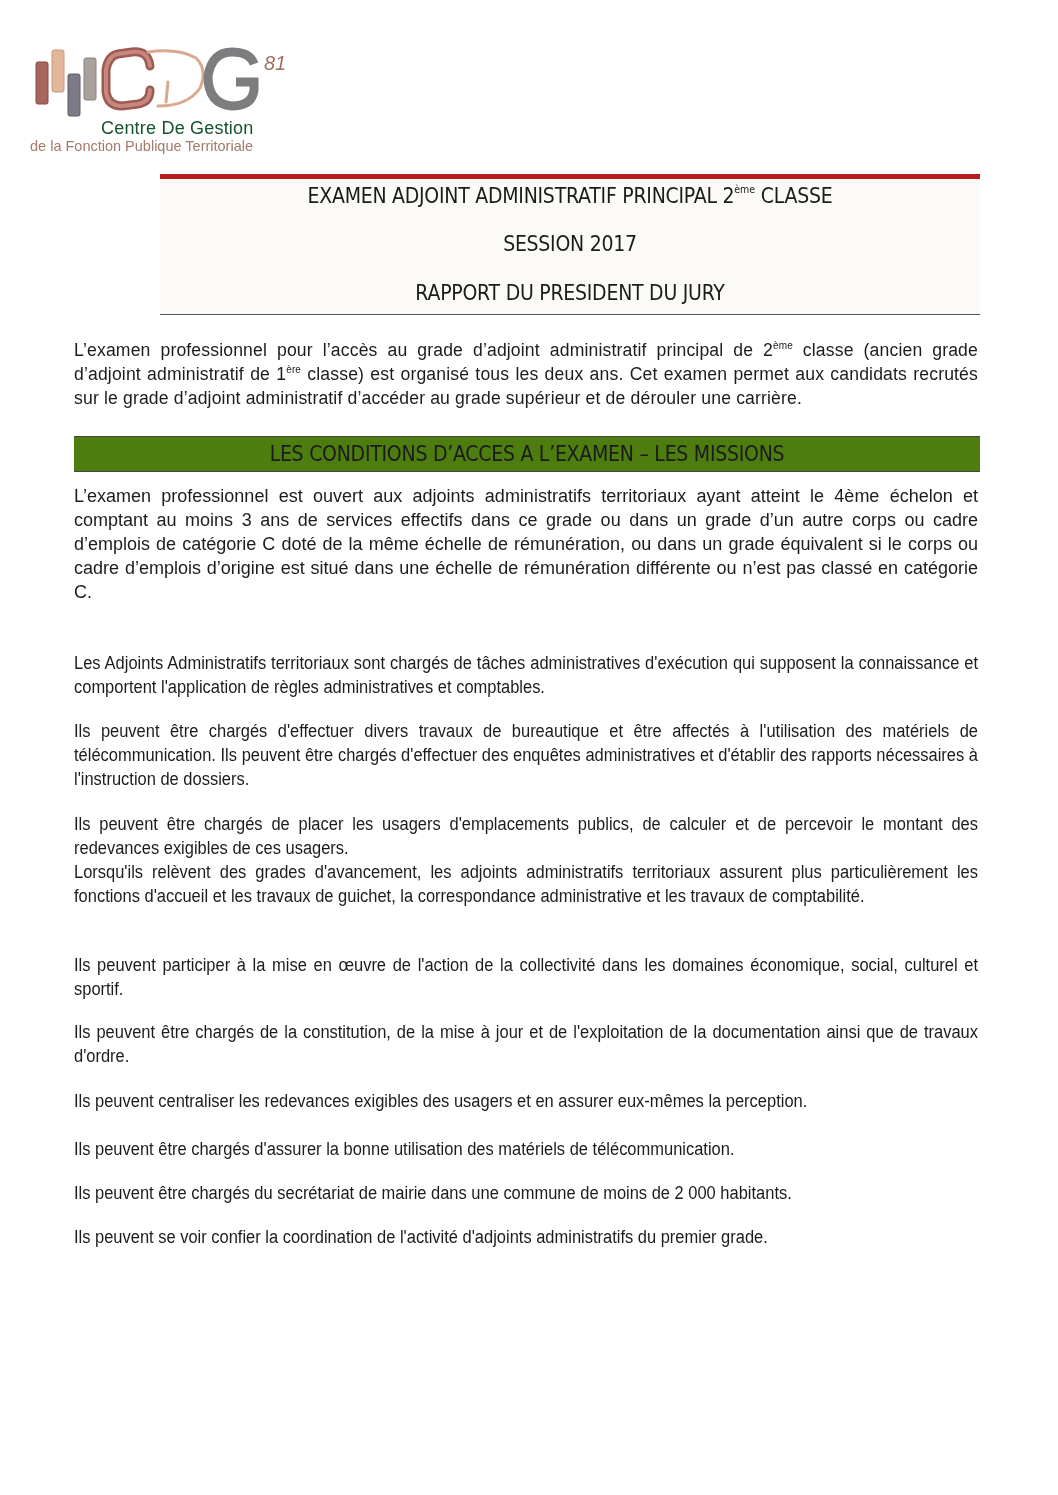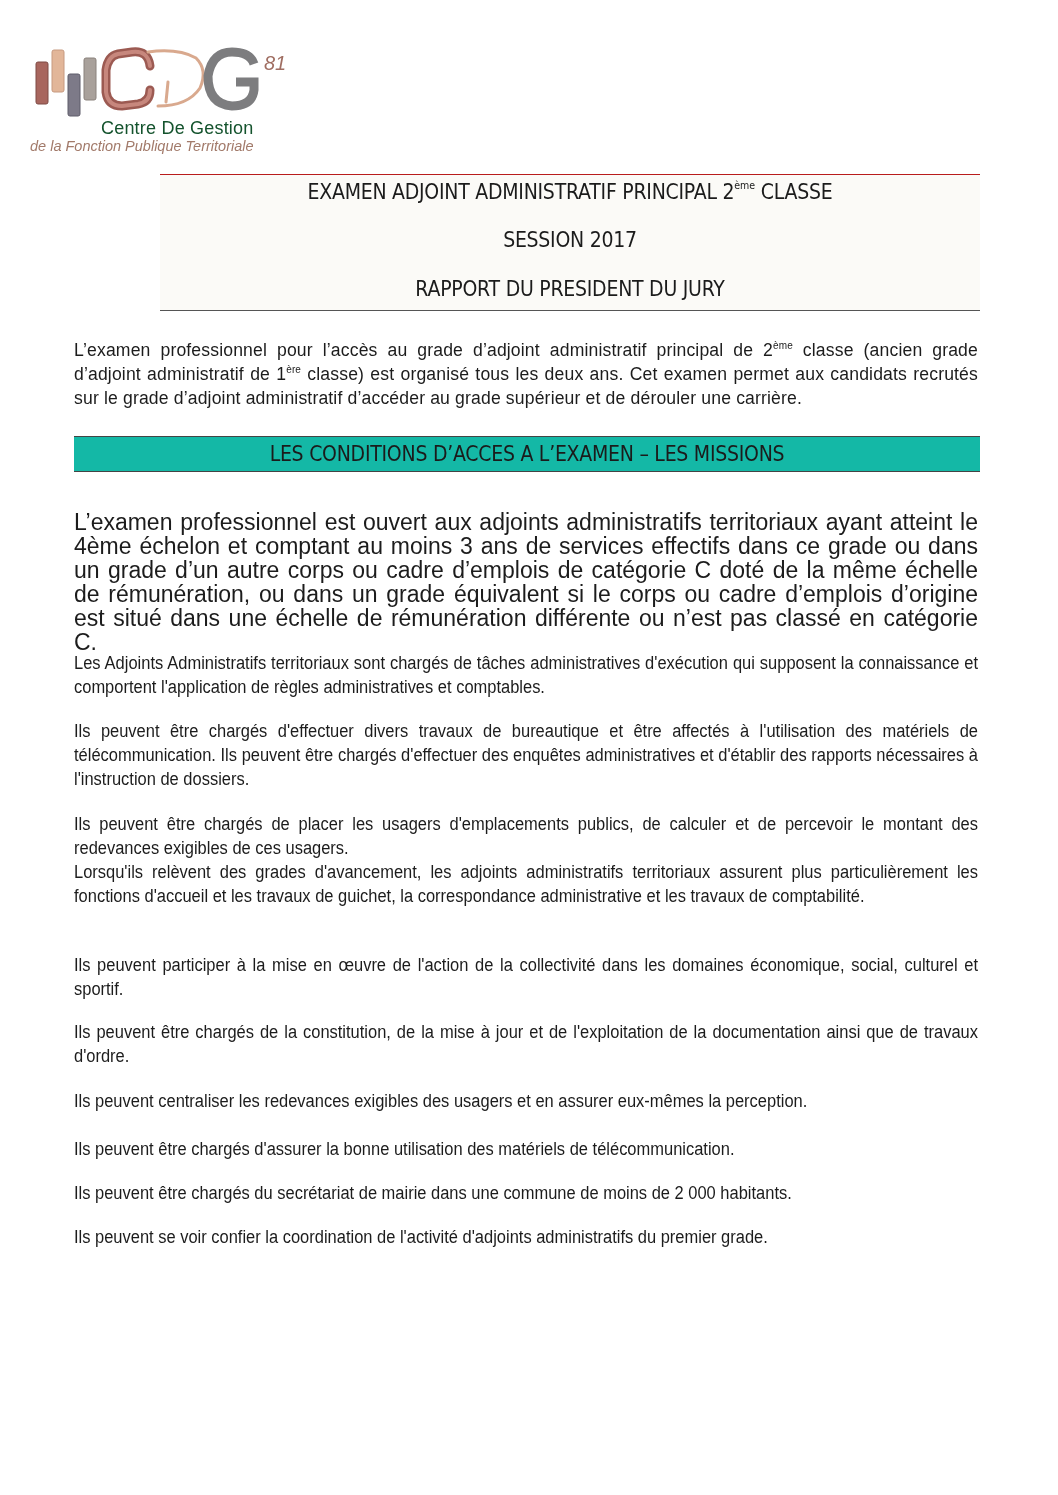--- a/index.html
+++ b/index.html
@@ -32,29 +32,28 @@
       letter-spacing: 0.2px;
       white-space: nowrap;
     }
     .logo-line2 {
       position: absolute;
       left: 2px;
       top: 98px;
       font-size: 14.5px;
       color: #a27a6a;
       white-space: nowrap;
-      font-style: italic;
     }
     .title-block {
       position: absolute;
       left: 160px;
       top: 174px;
       width: 820px;
       height: 135px;
-      border-top: 1px solid #b91c1c;
+      border-top: 5px solid #b91c1c;
       border-bottom: 1px solid #555;
       background: #fbfaf7;
     }
     .title-line {
       position: absolute;
       left: 0;
       width: 100%;
       text-align: center;
       font-family: "DejaVu Sans", sans-serif;
       font-size: 22px;
@@ -90,37 +89,37 @@
     .intro { top: 338px; letter-spacing: 0.15px; }
 
     .section-head {
       position: absolute;
       left: 74px;
       top: 436px;
       width: 906px;
       height: 34px;
       border-top: 1px solid #444;
       border-bottom: 1px solid #444;
-      background: #14b8a6;
+      background: #4d7c0f;
     }
     .section-head span {
       position: absolute;
       left: 0;
       width: 100%;
       top: 4px;
       text-align: center;
       font-family: "DejaVu Sans", sans-serif;
       font-size: 22px;
       transform: scaleX(0.86);
       color: #1b1b1b;
       white-space: nowrap;
       letter-spacing: -0.3px;
     }
 
-    .cond { top: 510px; font-size: 23px; }
+    .cond { top: 484px; font-size: 18px; }
     .narrow {
       font-size: 18px;
       transform: scaleX(0.915);
       transform-origin: left top;
       width: 988px;
       letter-spacing: 0;
     }
     .p2 { top: 651px; }
     .p3 { top: 719px; }
     .p4 { top: 812px; }

